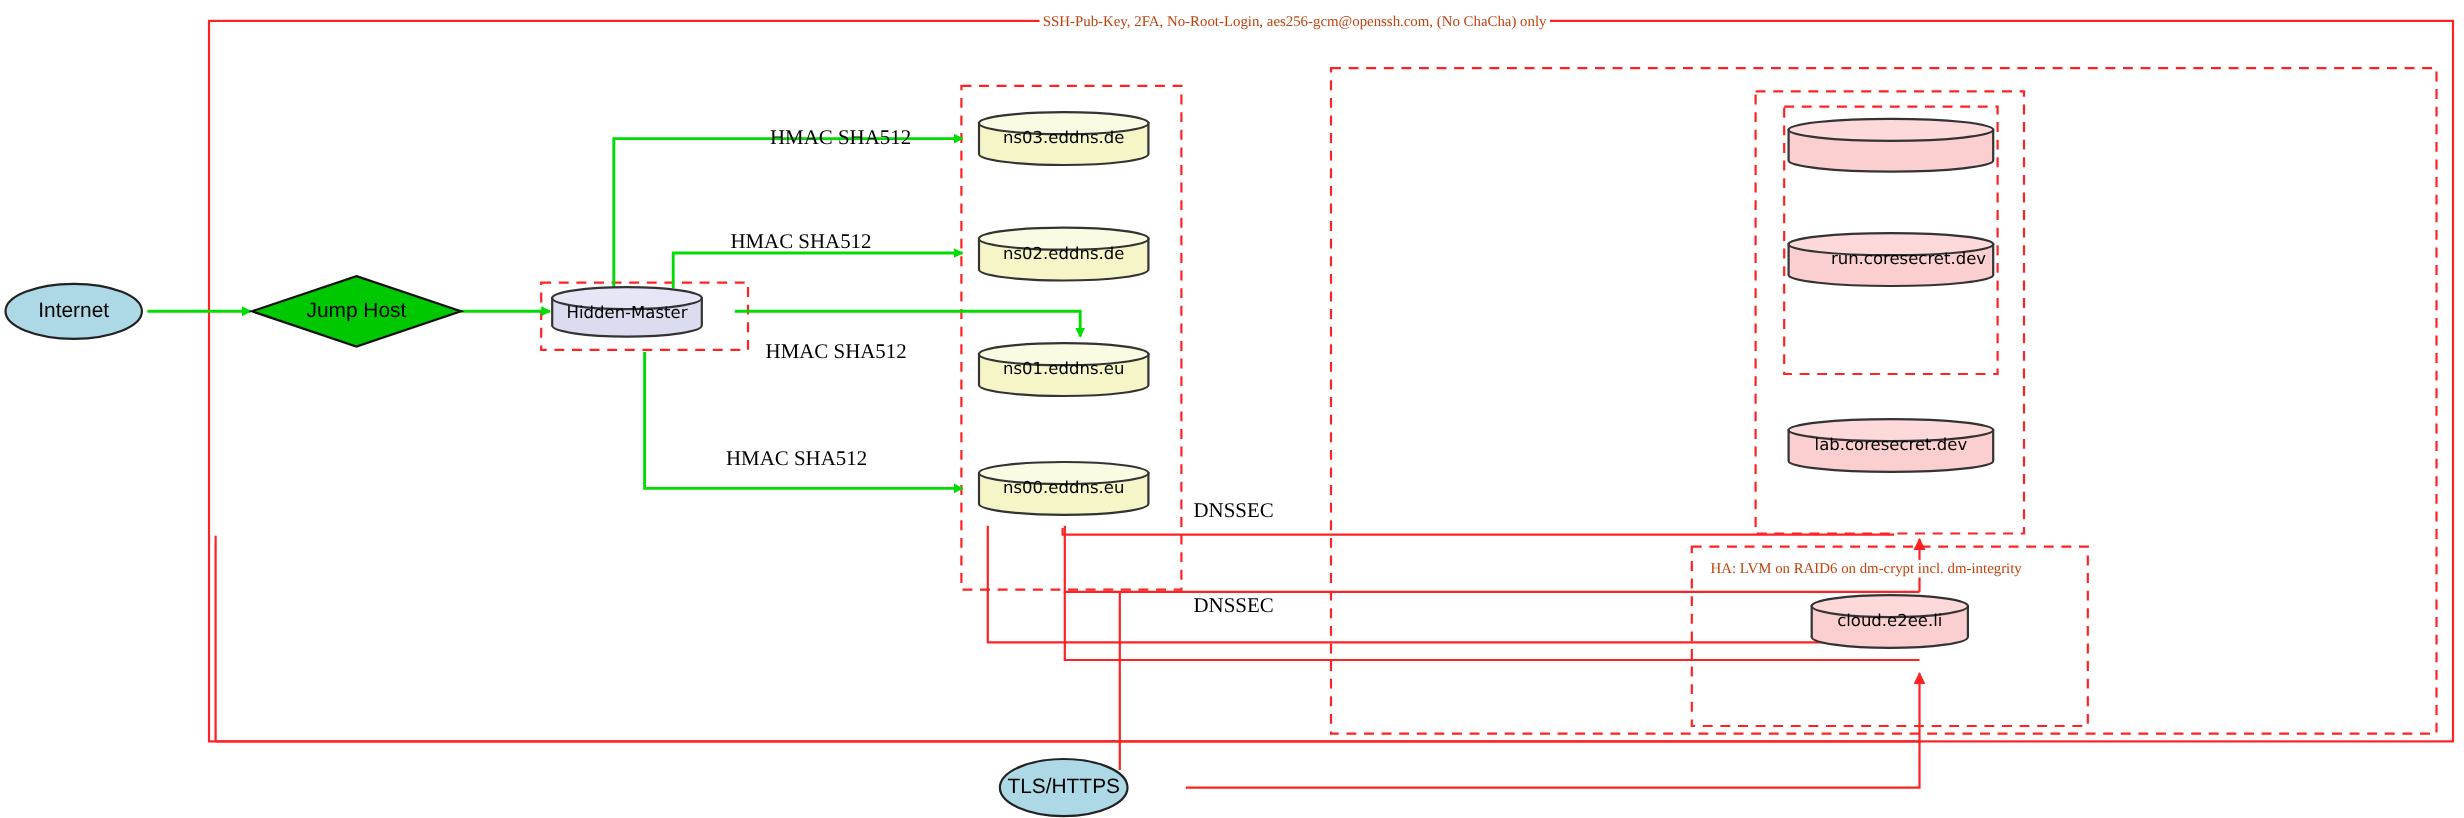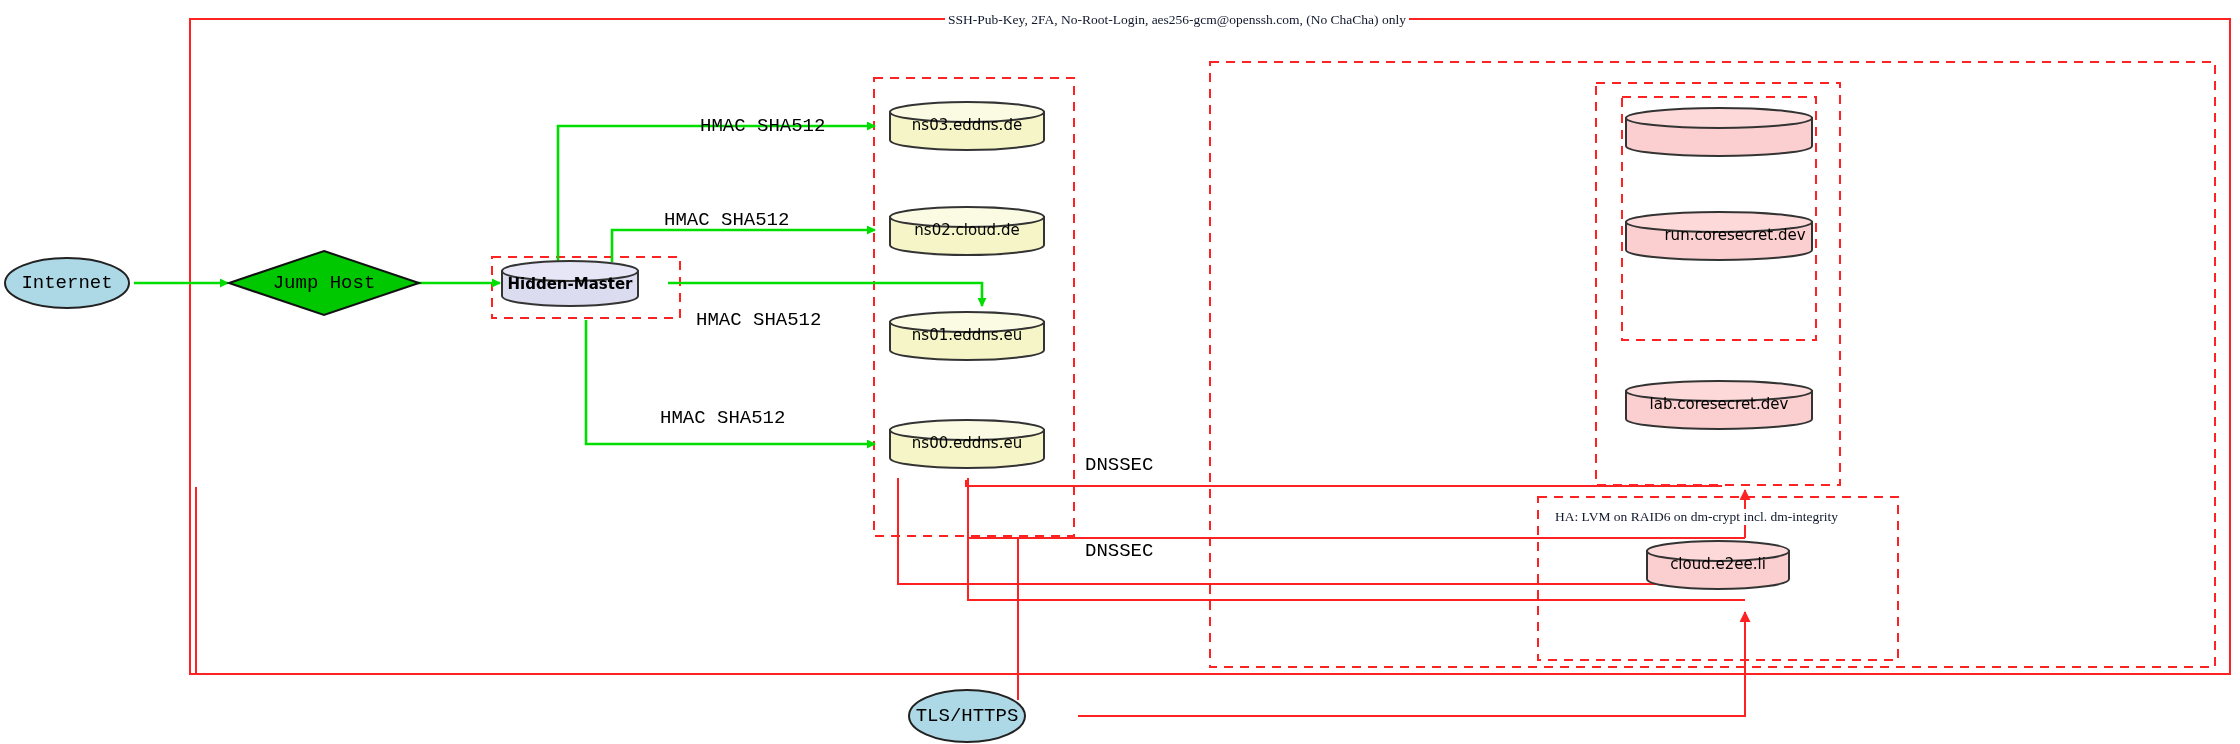--- a/index.html
+++ b/index.html
@@ -11,28 +11,28 @@
   .node{position:absolute;box-sizing:border-box;}
   .cyl-label{
     position:absolute;left:0;top:0;width:100%;height:100%;
     display:flex;align-items:center;justify-content:center;
     font-family:"DejaVu Sans", sans-serif;font-size:15px;color:#000;
     letter-spacing:0px;white-space:nowrap;
   }
   .ell-label{
     position:absolute;left:0;top:0;width:100%;height:100%;
     display:flex;align-items:center;justify-content:center;
-    font-family:Liberation Mono, monospace;font-size:19px;color:#000;white-space:nowrap;
+    font-family:Liberation Sans, sans-serif;font-size:19px;color:#000;white-space:nowrap;
   }
   .edge-label{
-    position:absolute;font-family:Liberation Mono, monospace;font-size:19px;color:#000;
+    position:absolute;font-family:Liberation Serif, serif;font-size:19px;color:#000;
     white-space:nowrap;
   }
   .cluster-label{
-    position:absolute;font-family:"Liberation Serif", serif;font-size:13.5px;color:#0f172a;
+    position:absolute;font-family:"Liberation Serif", serif;font-size:13.5px;color:#c2410c;
     white-space:nowrap;background:#fff;padding:0 3px;
   }
 </style>
 </head>
 <body>
 
 <div id="canvas">
 
   <svg class="layer" xmlns="http://www.w3.org/2000/svg">
     <defs>
@@ -156,29 +156,29 @@
   <div class="cluster-label" style="left:1552px;top:509px;">HA: LVM on RAID6 on dm-crypt incl. dm-integrity</div>
 
   <div class="node" style="left:5px;top:258px;width:124px;height:50px;">
     <span class="ell-label">Internet</span>
   </div>
 
   <div class="node" style="left:229px;top:258px;width:190px;height:50px;">
     <span class="ell-label">Jump Host</span>
   </div>
 
-  <div class="node" style="left:502px;top:261px;width:136px;height:45px;font-weight:bold;">
+  <div class="node" style="left:502px;top:261px;width:136px;height:45px;">
     <span class="cyl-label">Hidden-Master</span>
   </div>
 
   <div class="node" style="left:890px;top:102px;width:154px;height:46px;">
     <span class="cyl-label">ns03.eddns.de</span>
   </div>
   <div class="node" style="left:890px;top:207px;width:154px;height:46px;">
-    <span class="cyl-label">ns02.cloud.de</span>
+    <span class="cyl-label">ns02.eddns.de</span>
   </div>
   <div class="node" style="left:890px;top:312px;width:154px;height:46px;">
     <span class="cyl-label">ns01.eddns.eu</span>
   </div>
   <div class="node" style="left:890px;top:420px;width:154px;height:46px;">
     <span class="cyl-label">ns00.eddns.eu</span>
   </div>
 
   <div class="node" style="left:1626px;top:212px;width:218px;height:46px;">
     <span class="cyl-label">run.coresecret.dev</span>

